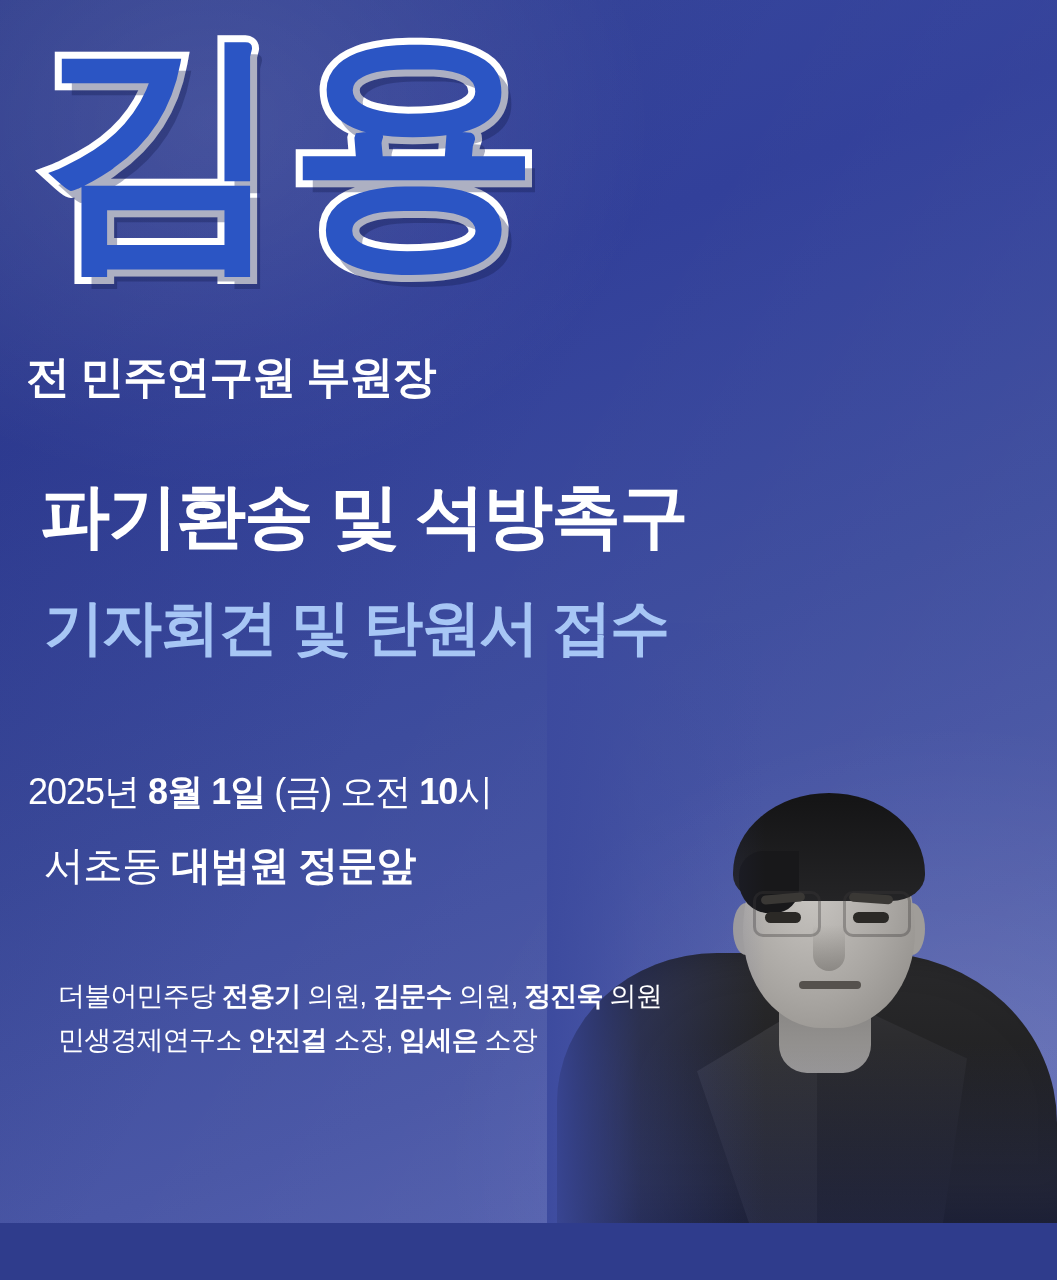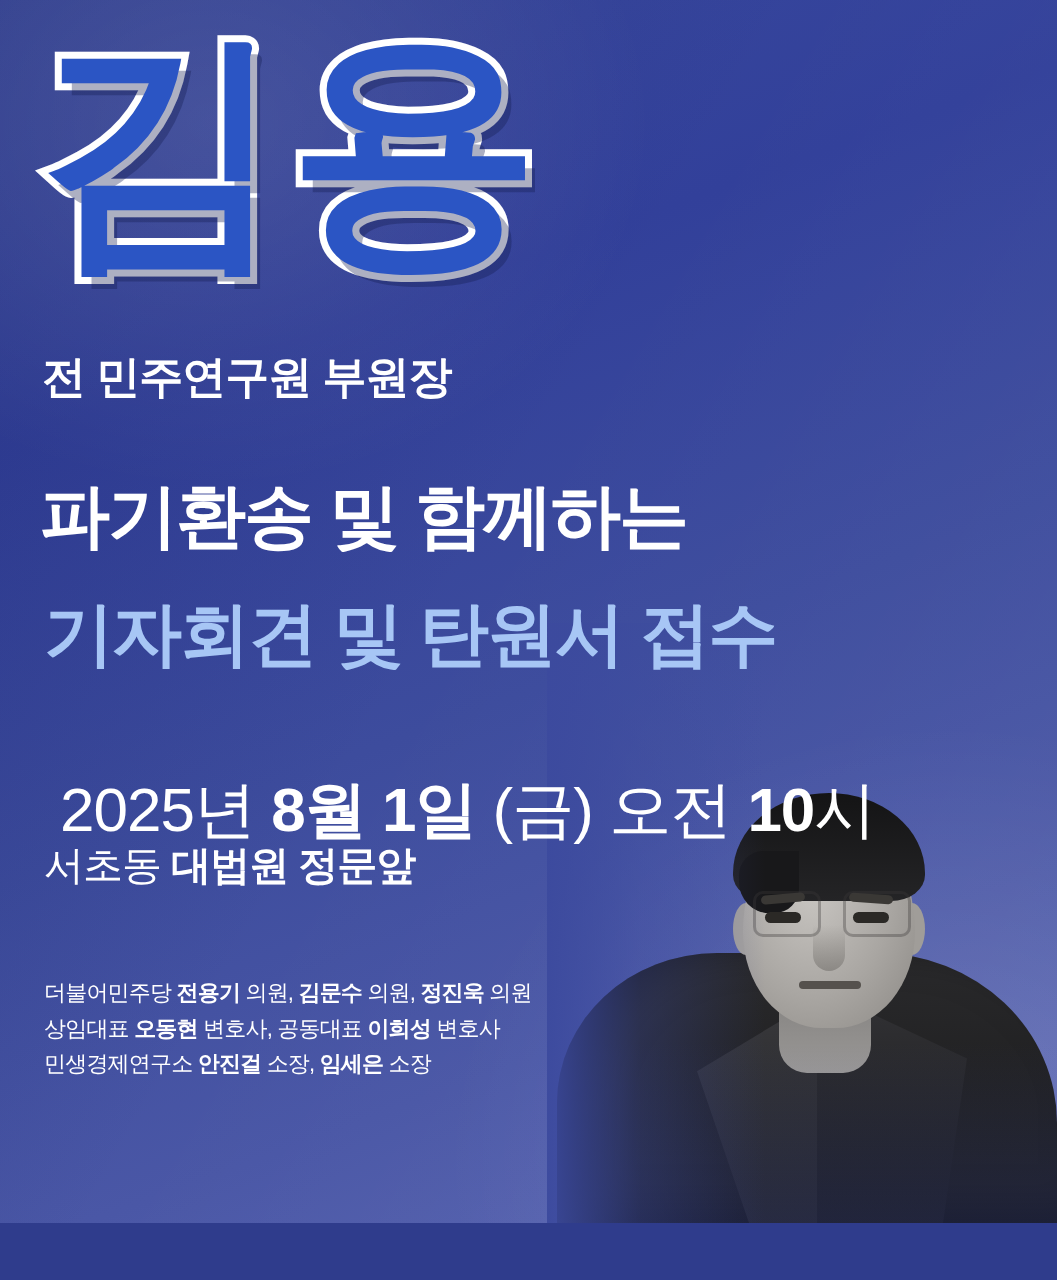--- a/index.html
+++ b/index.html
@@ -206,21 +206,21 @@
     font-weight: 900;
     letter-spacing: 2px;
     color: #2b55c4;
     -webkit-text-stroke: 14px #ffffff;
     paint-order: stroke fill;
     text-shadow: 10px 12px 0 rgba(20,28,80,0.35);
   }
 
   .subtitle-role {
     position: absolute;
-    left: 42px;
+    left: 26px;
     top: 348px;
     font-size: 44px;
     font-weight: 800;
     color: #ffffff;
     letter-spacing: -1px;
   }
 
   .headline1 {
     position: absolute;
     left: 40px;
@@ -228,56 +228,56 @@
     font-size: 70px;
     font-weight: 900;
     color: #ffffff;
     letter-spacing: -2px;
     white-space: nowrap;
   }
   .headline2 {
     position: absolute;
     left: 44px;
     top: 588px;
-    font-size: 70px;
+    font-size: 60px;
     font-weight: 900;
     color: #a7c6f5;
     letter-spacing: -2px;
     white-space: nowrap;
   }
 
   .datetime-line1 {
     position: absolute;
-    left: 60px;
+    left: 28px;
     top: 768px;
-    font-size: 62px;
+    font-size: 36px;
     color: #ffffff;
     font-weight: 400;
     letter-spacing: -1px;
     white-space: nowrap;
   }
   .datetime-line2 {
     position: absolute;
     left: 44px;
     top: 838px;
     font-size: 40px;
     color: #ffffff;
     font-weight: 400;
     letter-spacing: -1px;
     white-space: nowrap;
   }
   .dt-b { font-weight: 800; }
 
   .orgs {
     position: absolute;
-    left: 44px;
+    left: 58px;
     top: 975px;
     width: 640px;
     color: #ffffff;
-    font-size: 22px;
+    font-size: 27px;
     line-height: 1.62;
     letter-spacing: -0.8px;
   }
   .orgs .row { white-space: nowrap; }
   .orgs b { font-weight: 800; }
 </style>
 </head>
 <body>
 
 <div class="poster">
@@ -304,39 +304,38 @@
     </div>
     <div class="portrait-fade"></div>
   </div>
 
   <div class="content">
 
     <div class="title-name">김용</div>
 
     <div class="subtitle-role">전 민주연구원 부원장</div>
 
-    <div class="headline1">파기환송 및 함께하는</div>
+    <div class="headline1">파기환송 및 석방촉구</div>
 
     <div class="headline2">기자회견 및 탄원서 접수</div>
 
     <div class="datetime-line1">
       <span>2025년</span>
       <span class="dt-b">8월</span>
       <span class="dt-b">1일</span>
       <span>(금)</span>
       <span>오전</span>
       <span class="dt-b">10</span><span>시</span>
     </div>
 
     <div class="datetime-line2">
       <span>서초동</span>
       <span class="dt-b">대법원</span>
       <span class="dt-b">정문앞</span>
     </div>
 
     <div class="orgs" id="organizer-list">
         <div class="row"><span>더불어민주당 </span><b>전용기</b><span> 의원, </span><b>김문수</b><span> 의원, </span><b>정진욱</b><span> 의원</span></div>
-        <div class="row"><span>상임대표 </span><b>오동현</b><span> 변호사, 공동대표 </span><b>이희성</b><span> 변호사</span></div>
         <div class="row"><span>민생경제연구소 </span><b>안진걸</b><span> 소장, </span><b>임세은</b><span> 소장</span></div>
       </div>
 
   </div>
 </div>
 
 </body></html>

